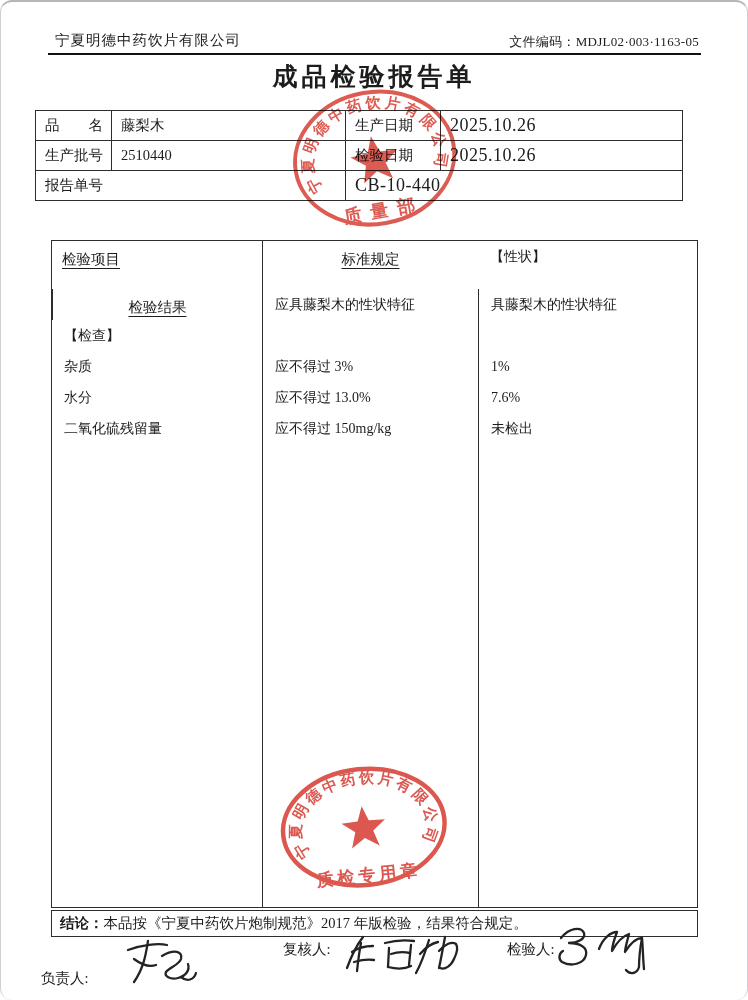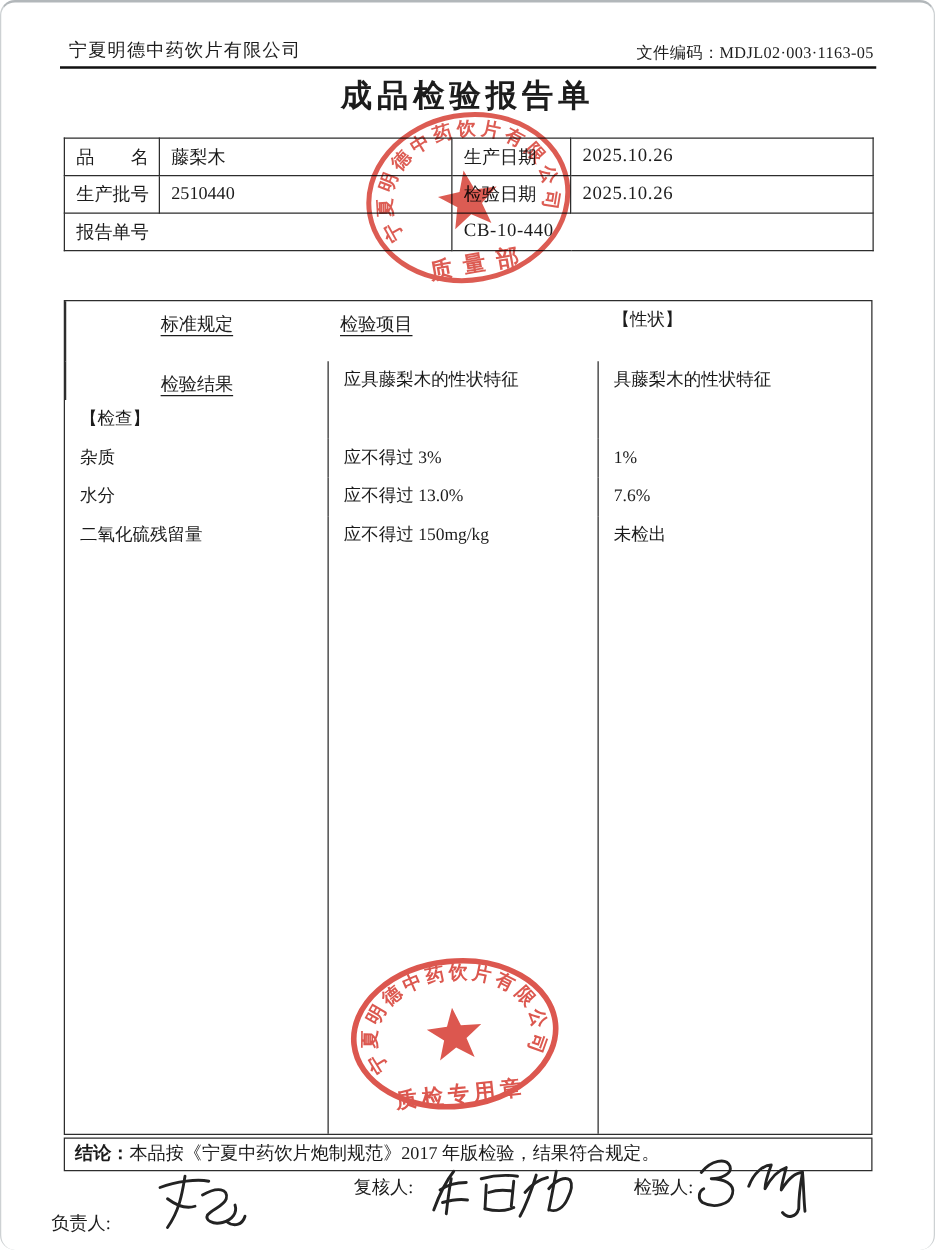--- a/index.html
+++ b/index.html
@@ -13,25 +13,25 @@
     position:absolute; inset:0; background:#fff;
     border-top:2px solid #b2b7ba; border-left:1px solid #cdd1d3; border-right:1px solid #cdd1d3;border-radius:12px;
   }
   
   .hdr-company { position:absolute; left:54px; top:29px; font-size:14.5px; letter-spacing:1px; }
   .hdr-code    { position:absolute; right:48px; top:31px; font-size:13px; letter-spacing:.3px; }
   .hdr-rule    { position:absolute; left:47px; top:51px; width:653px; height:2px; background:#111; }
   .doc-title   { position:absolute; left:0; top:58px; width:100%; text-align:center;
                  font-size:25px; font-weight:bold; letter-spacing:4px; }
   
-  table.info { position:absolute; left:50px; top:108px; width:647px;
+  table.info { position:absolute; left:34px; top:108px; width:647px;
                border-collapse:collapse; table-layout:fixed;padding-left:30px; }
   table.info td { border:1.5px solid #2d2d2d; height:30px; font-size:14.5px;
                   padding:0 4px 0 9px; white-space:nowrap; }
-  table.info td.date-val { font-size:15px; letter-spacing:.5px; }
+  table.info td.date-val { font-size:18px; letter-spacing:.5px; }
   
   .detail { position:absolute; left:50px; top:238px; width:647px; height:668px;
             border:1.5px solid #2d2d2d; display:grid;
             grid-template-columns:210px 216px 1fr;
             grid-template-rows:48px repeat(5,31px) 1fr; }
   .dcell { font-size:14px; line-height:31px; padding-left:12px; white-space:nowrap; overflow:visible; }
   .dcell.c2, .dcell.c3 { border-left:1.5px solid #2d2d2d; }
   .dhead { line-height:normal; padding-top:9px; font-size:14.5px; }
   .dhead span { text-decoration:underline; text-underline-offset:4px; }
   .dhead.c1 { padding-left:10px; }
@@ -85,22 +85,22 @@
       <td class="date-val">2025.10.26</td>
     </tr>
     <tr>
       <td colspan="2">报告单号</td>
       <td colspan="2" class="date-val">CB-10-440</td>
     </tr>
   </tbody>
     </table>
 
   <div class="detail">
+    <div class="dcell dhead c1"><span>检验项目</span></div>
     <div class="dcell dhead c2"><span>标准规定</span></div>
-    <div class="dcell dhead c1"><span>检验项目</span></div>
     <div class="dcell c1">【性状】</div>
 
     <div class="dcell dhead c3"><span>检验结果</span></div>
     <div class="dcell c2">应具藤梨木的性状特征</div>
     <div class="dcell c3">具藤梨木的性状特征</div>
 
     <div class="dcell c1">【检查】</div>
     <div class="dcell c2"></div>
     <div class="dcell c3"></div>
 

